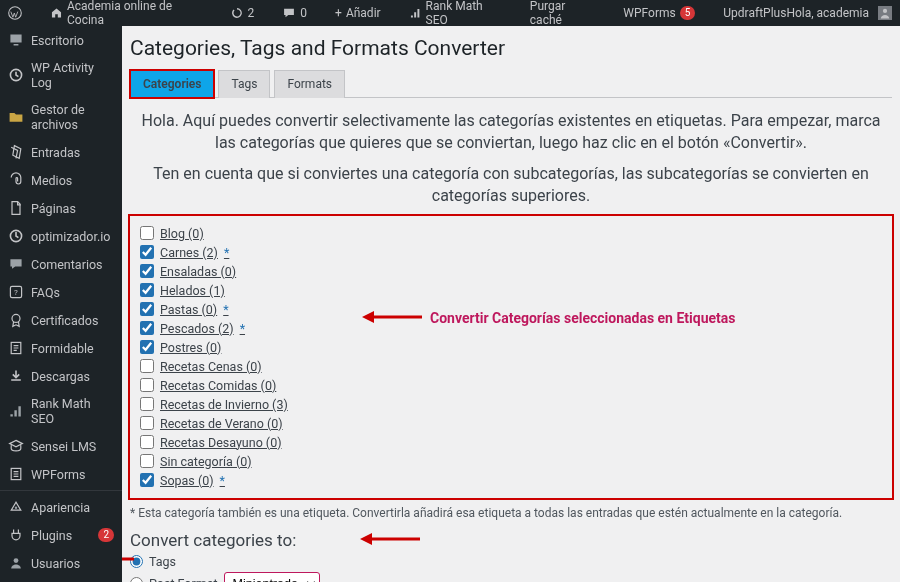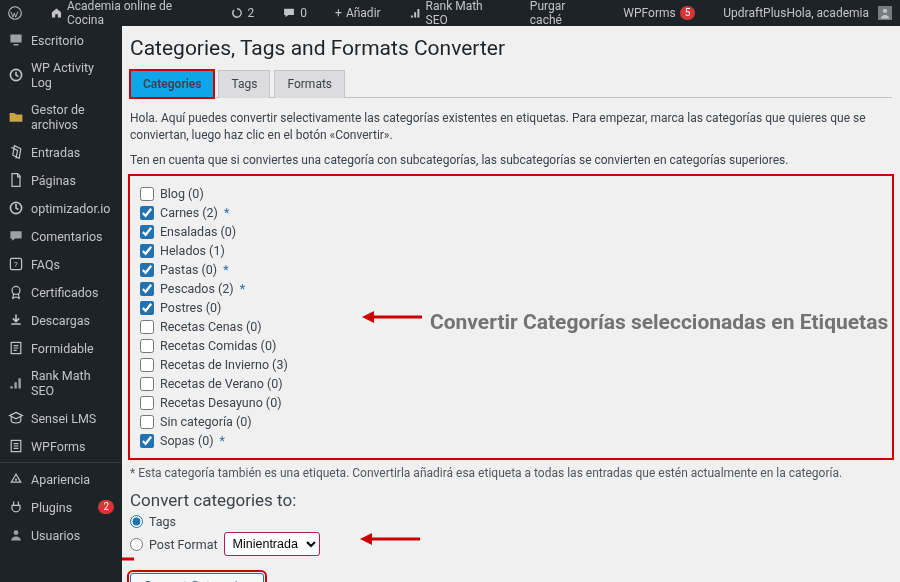--- a/index.html
+++ b/index.html
@@ -16,34 +16,34 @@
 .sidebar .mitem.folder svg { fill: #c9a544; }
 .sidebar .mitem svg { width: 16px; height: 16px; fill: #9ca2a7; flex-shrink: 0; }
 .sidebar .mbadge { background: #d63638; color:#fff; border-radius:9px; font-size:10px; padding:0 5px; margin-left:auto; line-height:14px; }
 .sidebar .sep { border-top: 1px solid #32373c; margin:2px 0; }
 .content { flex:1; padding: 10px 8px; overflow:hidden; position:relative; }
 h1 { font-size: 21px; font-weight: 400; color:#1d2327; margin-bottom: 10px; }
 .tabs { border-bottom:1px solid #c3c4c7; display:flex; gap:0; margin-bottom:12px; }
 .tab { padding:6px 12px; border:1px solid #c3c4c7; border-bottom:none; background:#dcdcde; font-size:12px; cursor:pointer; margin-bottom:-1px; margin-right:4px; }
 .tab.active { background:#0ea5e9; border-bottom:1px solid #f0f0f1; font-weight:600; }
 .tab.hl { outline:2px solid #cc0000; outline-offset:-1px; }
-.desc { font-size:12px; color:#3c434a; margin-bottom:8px; line-height:1.4; }
+.desc { font-size:16px; color:#3c434a; margin-bottom:8px; line-height:1.4;text-align:center; }
 .catlist { padding:8px 10px; }
 .catlist.hl { outline:2px solid #cc0000; }
-.catitem { display:flex; align-items:center; gap:6px; padding:2px 0; font-size:12.5px; }
+.catitem { display:flex; align-items:center; gap:6px; padding:2px 0; font-size:12.5px;text-decoration:underline; }
 .catitem input[type=checkbox]{ width:14px; height:14px; accent-color:#2271b1; cursor:pointer; }
 .catitem .star { color:#2271b1; }
 .note { font-size:12px; color:#50575e; margin:8px 0; }
 .convert-label { font-size:17px; margin:10px 0 4px; }
 .radio-row { display:flex; align-items:center; gap:6px; font-size:12.5px; margin:3px 0; }
 .radio-row input[type=radio]{ accent-color:#2271b1; cursor:pointer; }
 select { font-size:12.5px; padding:3px 4px; border:1px solid #be185d; border-radius:3px; background:#fff; }
 .btn { display:inline-block; background:#f6f7f7; border:1px solid #2271b1; color:#2271b1; padding:5px 12px; font-size:12.5px; border-radius:3px; cursor:pointer; margin-top:14px; }
 .btn.hl { outline:2px solid #cc0000; outline-offset:1px; }
-.annotation { position:absolute; color:#737373; font-weight:700; font-size:21px; pointer-events:none; }
+.annotation { position:absolute; color:#be185d; font-weight:700; font-size:14px; pointer-events:none; }
 .arrow { position:absolute; width:60px; height:20px; pointer-events:none; }
 .arrow svg { width:100%; height:100%; }
 </style>
 </head>
 <body>
 
 <div class="topbar">
   <div class="left">
     <span class="item">
         <svg viewBox="0 0 20 20">
@@ -119,20 +119,26 @@
         </div>
         <div class="mitem">
           <svg viewBox="0 0 20 20">
             <path d="M8 2l8 4-2 12-8-4z" fill="none" stroke="currentColor" stroke-width="1.5"></path>
             <path d="M4 4l8 4-2 10" fill="none" stroke="currentColor" stroke-width="1.5"></path>
           </svg>
           <span>Entradas</span>
         </div>
         <div class="mitem">
           <svg viewBox="0 0 20 20">
+            <path d="M4 7a6 6 0 0 1 12 0v5a3 3 0 0 1-6 0V8a1 1 0 0 1 2 0v4" fill="none" stroke="currentColor" stroke-width="1.5"></path>
+          </svg>
+          <span>Medios</span>
+        </div>
+        <div class="mitem">
+          <svg viewBox="0 0 20 20">
             <path d="M5 2h7l3 3v13H5z" fill="none" stroke="currentColor" stroke-width="1.5"></path>
             <path d="M12 2v4h4" fill="none" stroke="currentColor" stroke-width="1.5"></path>
           </svg>
           <span>Páginas</span>
         </div>
         <div class="mitem">
           <svg viewBox="0 0 20 20">
             <circle cx="10" cy="10" r="7" fill="none" stroke="currentColor" stroke-width="2"></circle>
             <path d="M10 5v5l3 2" stroke="currentColor" stroke-width="2" fill="none"></path>
           </svg>
@@ -153,30 +159,30 @@
         </div>
         <div class="mitem">
           <svg viewBox="0 0 20 20">
             <circle cx="10" cy="8" r="5" fill="none" stroke="currentColor" stroke-width="1.5"></circle>
             <path d="M7 12l-1 6 4-2 4 2-1-6" fill="none" stroke="currentColor" stroke-width="1.5"></path>
           </svg>
           <span>Certificados</span>
         </div>
         <div class="mitem">
           <svg viewBox="0 0 20 20">
-            <path d="M10 3v9m-4-4l4 4 4-4M4 15h12" stroke="currentColor" stroke-width="2" fill="none"></path>
-          </svg>
-          <span>Descargas</span>
-        </div>
-        <div class="mitem">
-          <svg viewBox="0 0 20 20">
             <rect x="4" y="3" width="12" height="14" fill="none" stroke="currentColor" stroke-width="1.5"></rect>
             <path d="M7 7h6M7 10h6M7 13h4" stroke="currentColor" stroke-width="1.5"></path>
           </svg>
           <span>Formidable</span>
+        </div>
+        <div class="mitem">
+          <svg viewBox="0 0 20 20">
+            <path d="M10 3v9m-4-4l4 4 4-4M4 15h12" stroke="currentColor" stroke-width="2" fill="none"></path>
+          </svg>
+          <span>Descargas</span>
         </div>
         <div class="mitem">
           <svg viewBox="0 0 20 20">
             <path d="M3 14h3v3H3zm5-5h3v8H8zm5-5h3v13h-3z"></path>
           </svg>
           <span>Rank Math SEO</span>
         </div>
         <div class="mitem">
           <svg viewBox="0 0 20 20">
             <path d="M10 3l8 4-8 4-8-4zM4 9v4c0 2 3 3 6 3s6-1 6-3V9" fill="none" stroke="currentColor" stroke-width="1.5"></path>

